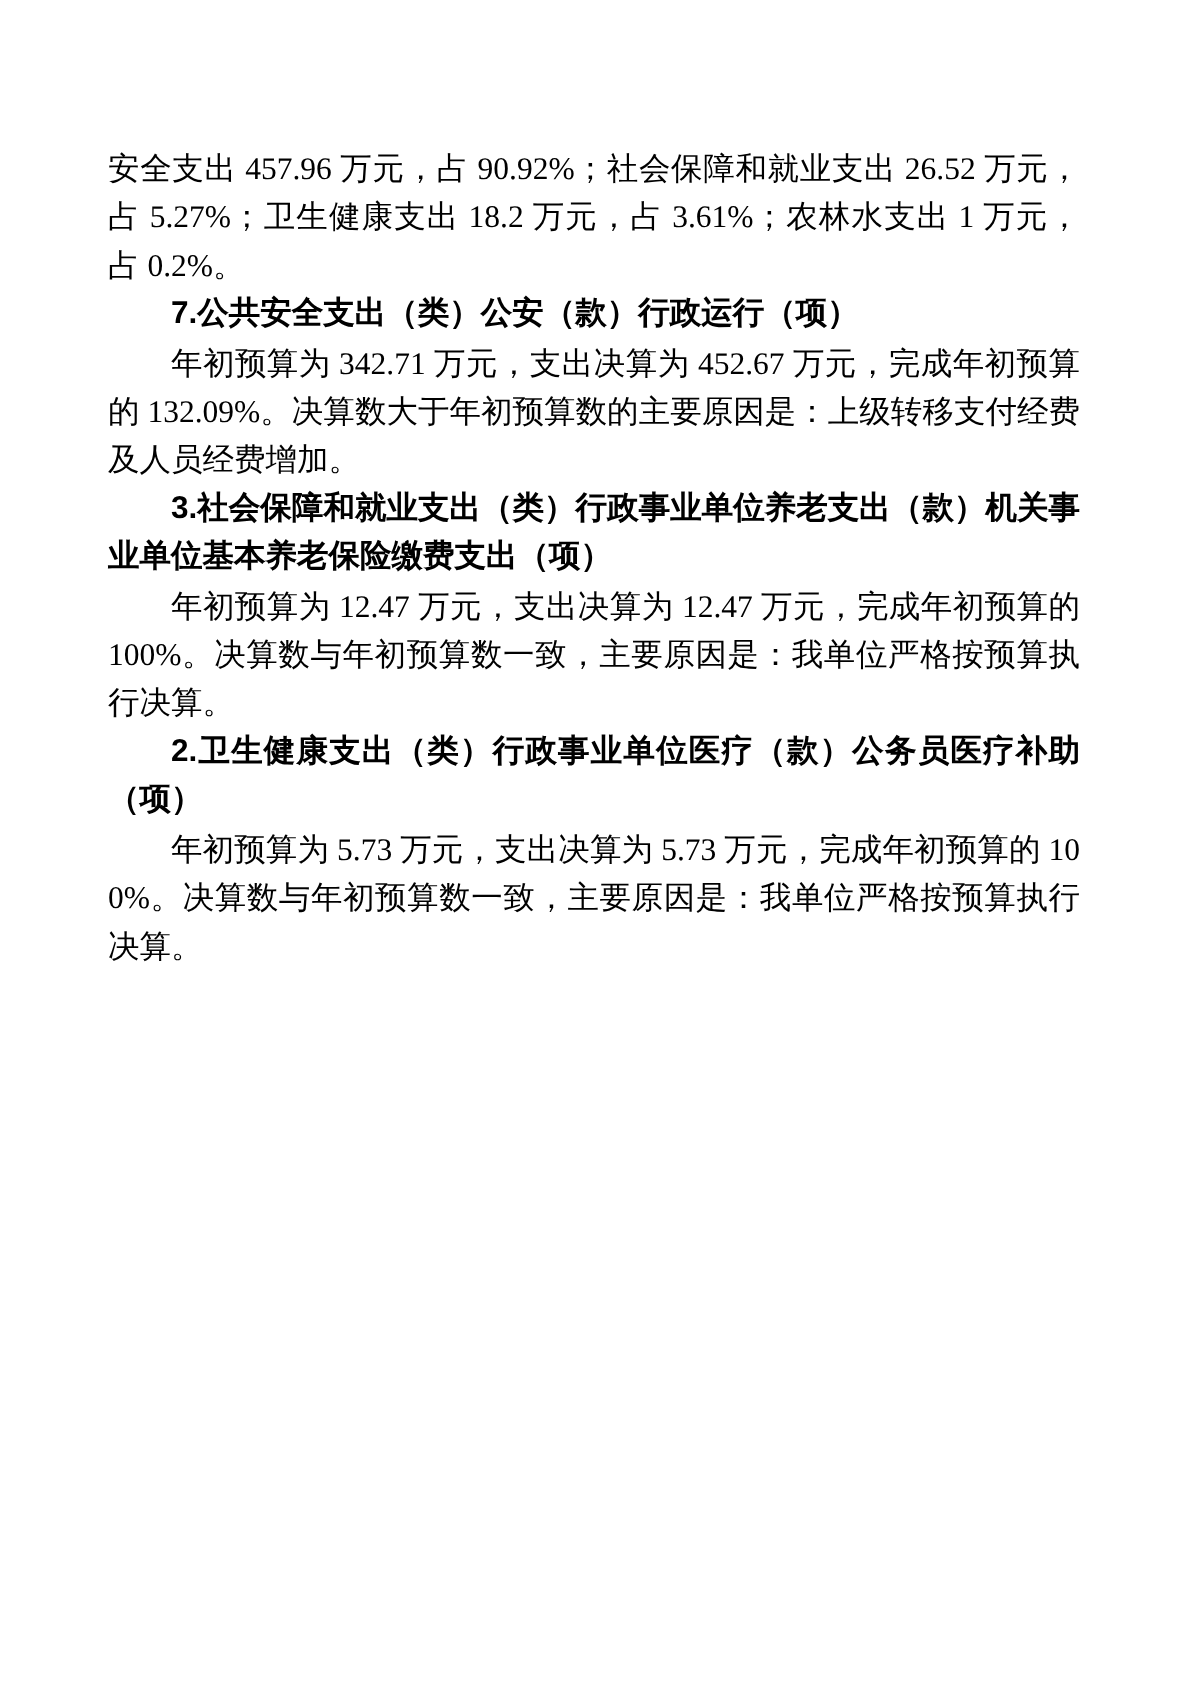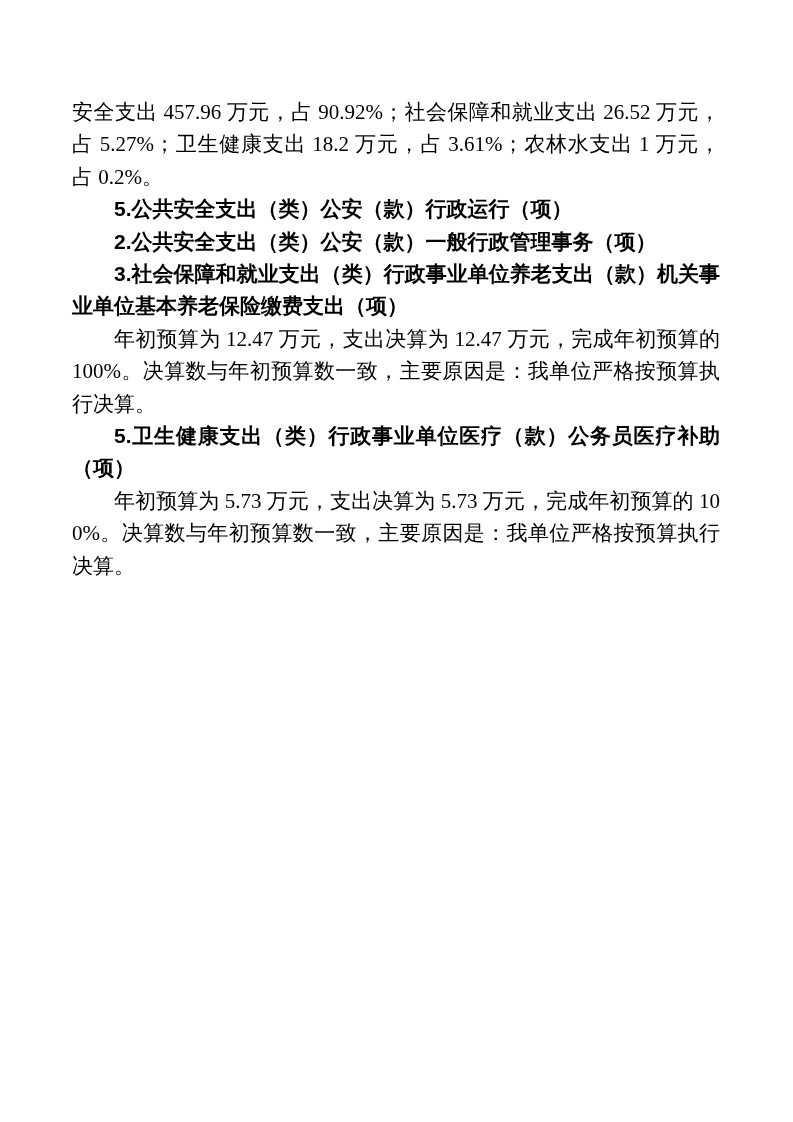--- a/index.html
+++ b/index.html
@@ -38,20 +38,20 @@
   .indent {
     text-indent: 2em;
   }
 </style>
 </head>
 <body>
 
 <div class="page">
   <div class="doc">
     <p class="body-text">安全支出 457.96 万元，占 90.92%；社会保障和就业支出 26.52 万元，占 5.27%；卫生健康支出 18.2 万元，占 3.61%；农林水支出 1 万元，占 0.2%。</p>
-    <p class="heading indent">5.公共安全支出（类）公安（款）行政运行（项）</p>
-    <p class="heading indent">2.公共安全支出（类）公安（款）一般行政管理事务（项）</p>
+    <p class="heading indent">7.公共安全支出（类）公安（款）行政运行（项）</p>
+    <p class="body-text indent">年初预算为 342.71 万元，支出决算为 452.67 万元，完成年初预算的 132.09%。决算数大于年初预算数的主要原因是：上级转移支付经费及人员经费增加。</p>
     <p class="heading indent">3.社会保障和就业支出（类）行政事业单位养老支出（款）机关事业单位基本养老保险缴费支出（项）</p>
     <p class="body-text indent">年初预算为 12.47 万元，支出决算为 12.47 万元，完成年初预算的 100%。决算数与年初预算数一致，主要原因是：我单位严格按预算执行决算。</p>
-    <p class="heading indent">5.卫生健康支出（类）行政事业单位医疗（款）公务员医疗补助（项）</p>
+    <p class="heading indent">2.卫生健康支出（类）行政事业单位医疗（款）公务员医疗补助（项）</p>
     <p class="body-text indent">年初预算为 5.73 万元，支出决算为 5.73 万元，完成年初预算的 100%。决算数与年初预算数一致，主要原因是：我单位严格按预算执行决算。</p>
   </div>
 </div>
 
 </body></html>

